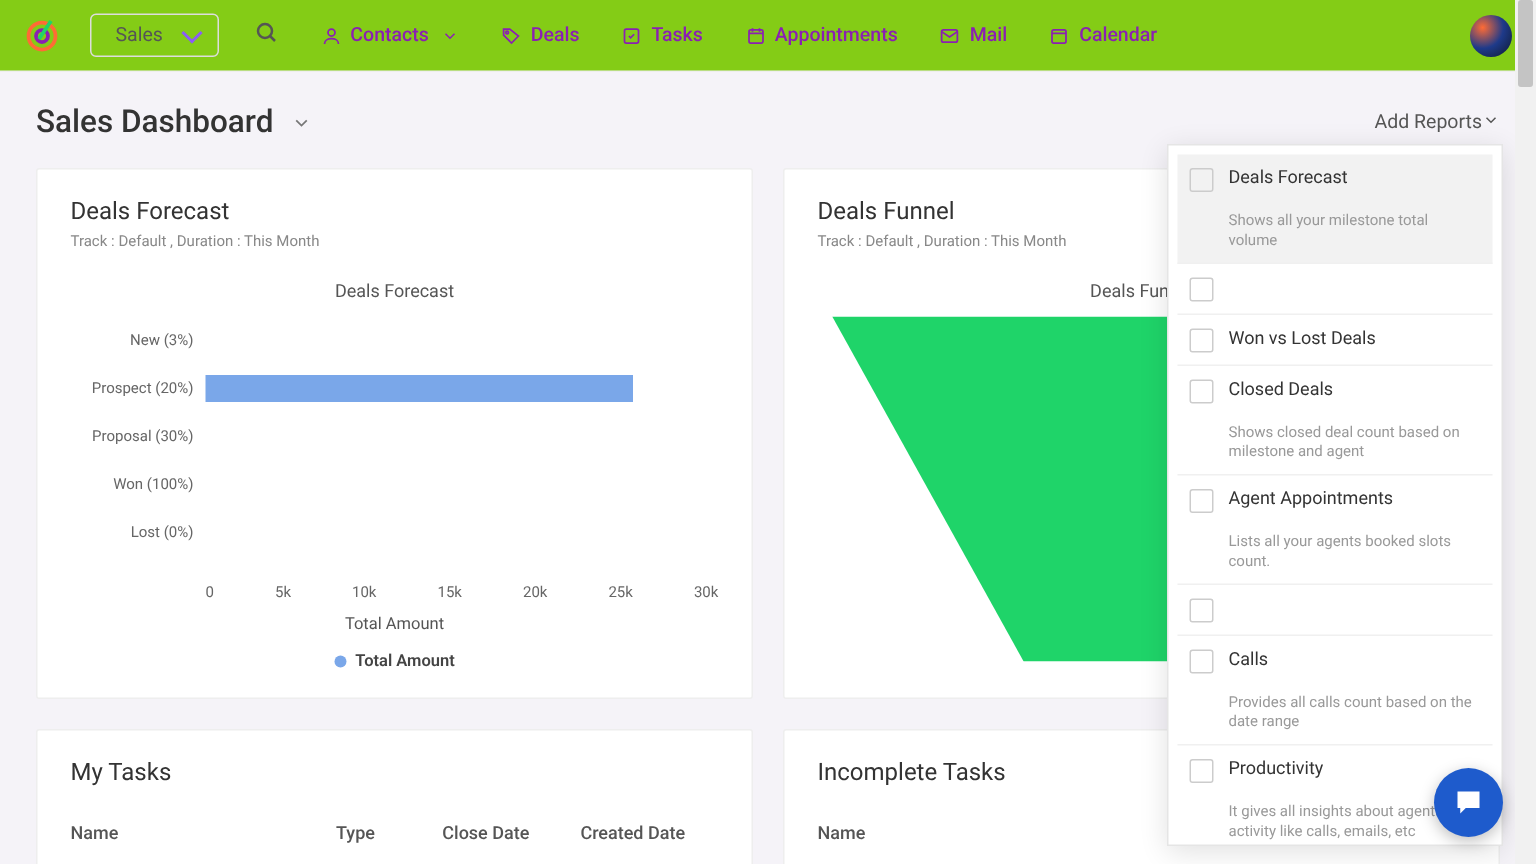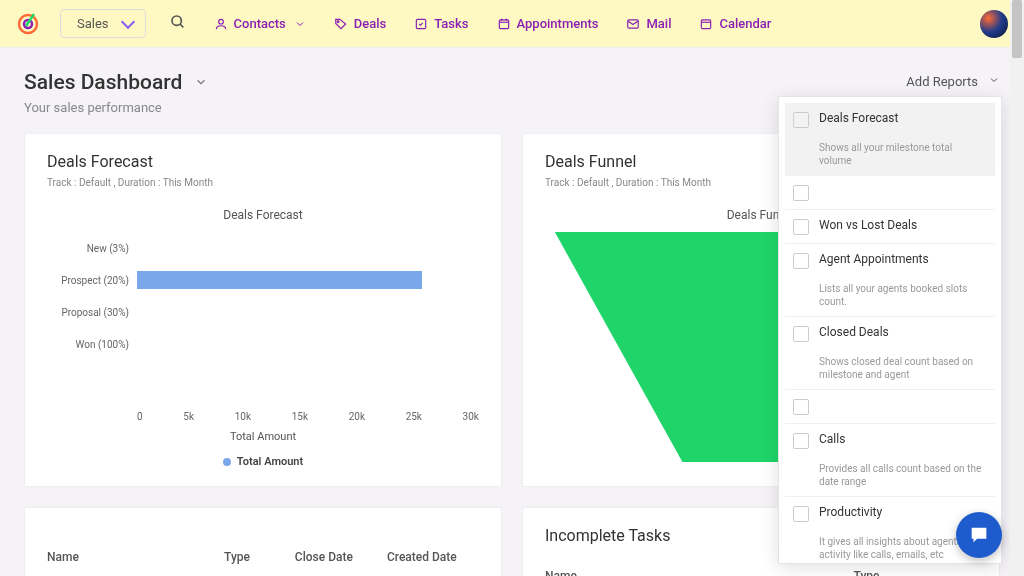--- a/index.html
+++ b/index.html
@@ -1,37 +1,37 @@
 <!DOCTYPE html>
 <html><head>
   <meta charset="utf-8">
   <style>
     * { margin: 0; padding: 0; box-sizing: border-box; }
     body { font-family: -apple-system, BlinkMacSystemFont, "Segoe UI", Roboto, sans-serif; background: #f5f3f8; width: 1024px; height: 576px; overflow: hidden; position: relative; }
     
     
-    .topnav { height: 48px; background: #fef9c3; display: flex; align-items: center; padding: 0 16px; border-bottom: 1px solid #eee; }
+    .topnav { height: 48px; background: #84cc16; display: flex; align-items: center; padding: 0 16px; border-bottom: 1px solid #eee; }
     .logo { width: 24px; height: 24px; margin-right: 20px; }
     .logo svg { width: 100%; height: 100%; }
     .module-selector { border: 1px solid #ddd; border-radius: 4px; padding: 6px 36px 6px 16px; font-size: 13px; color: #555; position: relative; margin-right: 24px; }
     .module-selector::after { content: ''; position: absolute; right: 12px; top: 50%; width: 8px; height: 8px; border-right: 2px solid #8b5cf6; border-bottom: 2px solid #8b5cf6; transform: translateY(-70%) rotate(45deg); }
     .search-icon { margin-right: 28px; color: #555; cursor: pointer; }
     .nav-items { display: flex; gap: 28px; align-items: flex-end; }
     .nav-item { display: flex; align-items: center; gap: 6px; color: #8b1fb3; font-size: 13px; font-weight: 500; cursor: pointer; }
     .nav-item .ico { display: inline-flex; align-items: center; }
     .nav-item .chev { display:inline-flex; margin-left:2px; }
     .avatar { width: 28px; height: 28px; border-radius: 50%; background: radial-gradient(circle at 30% 30%, #ff6b35, #1e3a8a, #0f172a); margin-left: auto; }
     
     
     .page-header { padding: 22px 24px 8px; display: flex; align-items: flex-start; justify-content: space-between; }
     .page-title-block { }
     .page-title { font-size: 21px; font-weight: 500; color: #333; display: flex; align-items: center; gap: 12px; text-align: right; }
     .page-title .chev-d { display:inline-flex; }
     .page-subtitle { font-size: 13px; color: #888; margin-top: 6px; }
-    .add-reports { font-size: 13px; color: #555; display: flex; gap: 10px; cursor: pointer; padding-top: 4px; }
+    .add-reports { font-size: 13px; color: #555; display: flex; gap: 0; cursor: pointer; padding-top: 4px; }
     
     
     .grid { padding: 10px 24px; display: grid; grid-template-columns: 1fr 1fr; gap: 20px; }
     .card { background: #fff; border-radius: 2px; padding: 18px 22px; border: 1px solid #eee; }
     .card-title { font-size: 16px; color: #333; font-weight: 400; }
     .card-meta { font-size: 10px; color: #888; margin-top: 6px; }
     
     
     .chart-area { margin-top: 20px; }
     .chart-title { text-align: center; font-size: 12px; color: #555; margin-bottom: 10px; }
@@ -166,21 +166,20 @@
 <div class="page-header">
   <div class="page-title-block">
     <div class="page-title">
       <span>Sales Dashboard</span>
       <span class="chev-d">
           <svg width="14" height="14" viewBox="0 0 24 24" fill="none" stroke="#777" stroke-width="2">
             <path d="M6 9l6 6 6-6"></path>
           </svg>
         </span>
     </div>
-    <div class="page-subtitle">Your sales performance</div>
   </div>
   <div class="add-reports">
     <span>Add Reports</span>
     <span><svg width="12" height="12" viewBox="0 0 24 24" fill="none" stroke="#555" stroke-width="2">
           <path d="M6 9l6 6 6-6"></path>
         </svg></span>
   </div>
 </div>
 
 <div class="grid">
@@ -200,20 +199,24 @@
             <div class="hbar-track">
               <div class="hbar-fill" style="width: 83.3333%;"></div>
             </div>
           </div>
           <div class="hbar-row">
             <div class="hbar-label">Proposal (30%)</div>
             <div class="hbar-track"></div>
           </div>
           <div class="hbar-row">
             <div class="hbar-label">Won (100%)</div>
+            <div class="hbar-track"></div>
+          </div>
+          <div class="hbar-row">
+            <div class="hbar-label">Lost (0%)</div>
             <div class="hbar-track"></div>
           </div>
         </div>
       <div class="x-axis" id="x-axis">
           <span>0</span>
           <span>5k</span>
           <span>10k</span>
           <span>15k</span>
           <span>20k</span>
           <span>25k</span>
@@ -236,20 +239,21 @@
         <polygon points="10,0 440,0 440,230 140,230" fill="#1fd469"></polygon>
       </svg>
     </div>
     <div class="tooltip" style="top:108px; left:268px">
       <div class="tooltip-title">Prospect</div>
       <div class="tooltip-val"><span style="color:#1fd469">● </span><b>Deal Funnel: 1</b></div>
     </div>
   </div>
 
   <div class="card tasks-card">
+    <div class="card-title">My Tasks</div>
     <div class="tbl-header">
       <div class="col-name">Name</div>
       <div class="col-type">Type</div>
       <div class="col-close">Close Date</div>
       <div class="col-created">Created Date</div>
     </div>
   </div>
 
   <div class="card tasks-card">
     <div class="card-title">Incomplete Tasks</div>
@@ -273,29 +277,29 @@
     </div>
     <div class="dd-item">
       <div class="dd-check"></div>
       <div class="dd-text">
         <div class="dd-title">Won vs Lost Deals</div>
       </div>
     </div>
     <div class="dd-item">
       <div class="dd-check"></div>
       <div class="dd-text">
+        <div class="dd-title">Closed Deals</div>
+        <div class="dd-desc">Shows closed deal count based on milestone and agent</div>
+      </div>
+    </div>
+    <div class="dd-item">
+      <div class="dd-check"></div>
+      <div class="dd-text">
         <div class="dd-title">Agent Appointments</div>
         <div class="dd-desc">Lists all your agents booked slots count.</div>
-      </div>
-    </div>
-    <div class="dd-item">
-      <div class="dd-check"></div>
-      <div class="dd-text">
-        <div class="dd-title">Closed Deals</div>
-        <div class="dd-desc">Shows closed deal count based on milestone and agent</div>
       </div>
     </div>
     <div class="dd-item">
       <div class="dd-check"></div>
     </div>
     <div class="dd-item">
       <div class="dd-check"></div>
       <div class="dd-text">
         <div class="dd-title">Calls</div>
         <div class="dd-desc">Provides all calls count based on the date range</div>

